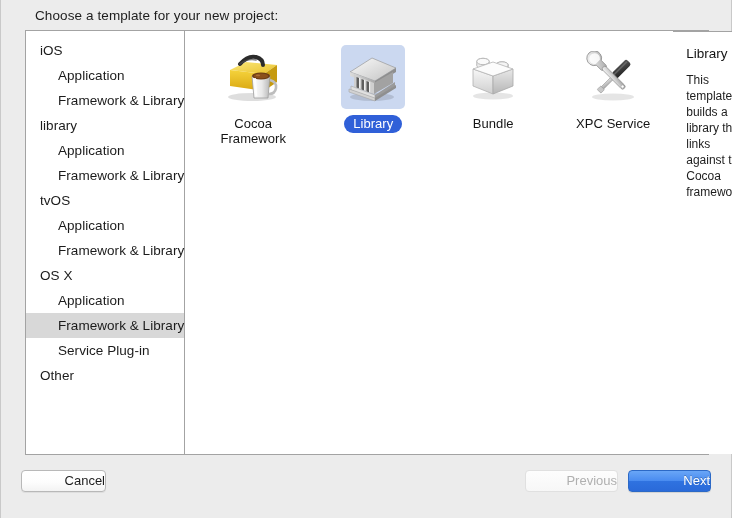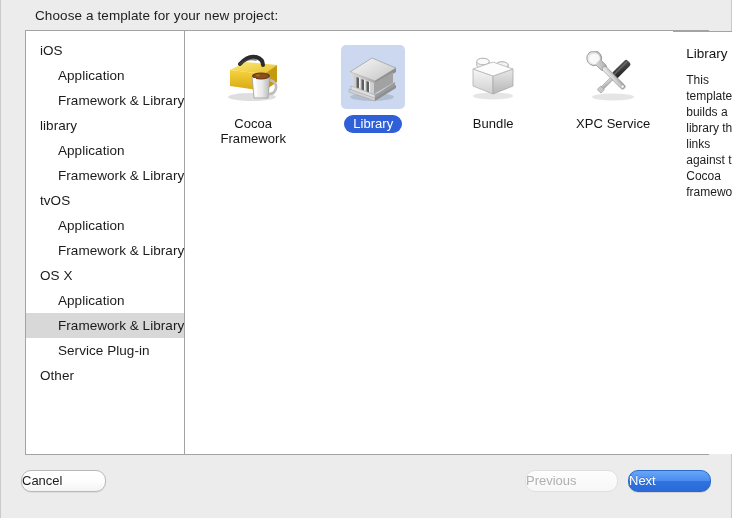--- a/index.html
+++ b/index.html
@@ -144,24 +144,24 @@
     color: #1d1d1d;
     line-height: 16px;
   }
 
   
   .footer { position: absolute; left: 0; top: 470px; width: 732px; height: 48px; }
 
   .btn {
     position: absolute;
     height: 22px;
-    border-radius: 10px;
+    border-radius: 4px;
     font-size: 13px;
     line-height: 20px;
-    text-align: left;
+    text-align: right;
     border: 1px solid #b8b8b8;
     background: linear-gradient(to bottom, #ffffff 0%, #fdfdfd 55%, #f3f3f3 100%);
     color: #1d1d1d;
     box-shadow: 0 1px 0 rgba(0,0,0,0.06);
     user-select: none;
   }
 
   .btn-cancel { left: 21px; top: 0; width: 85px; }
 
   .btn-previous {

